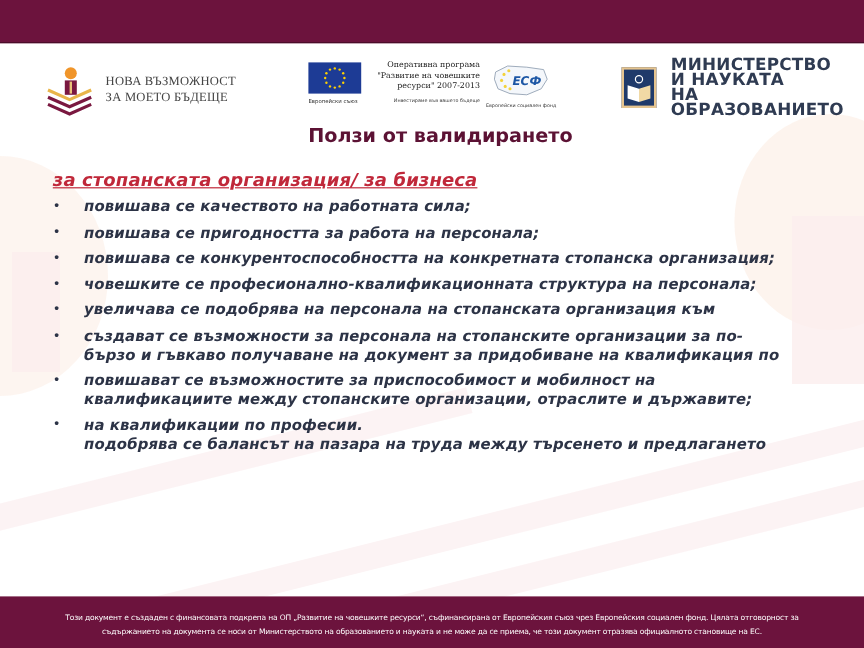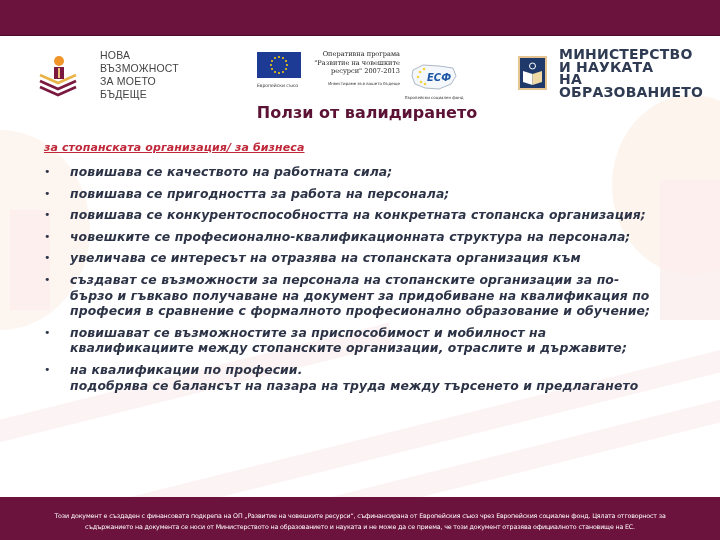--- a/index.html
+++ b/index.html
@@ -12,41 +12,41 @@
     .bg-deco { position: absolute; pointer-events: none; }
     .bg-circle-left { left: -90px; top: 130px; width: 180px; height: 200px; border-radius: 50%; background: #fdf3ec; opacity: 0.8; }
     .bg-circle-right { left: 612px; top: 95px; width: 160px; height: 180px; border-radius: 50%; background: #fdf3ec; opacity: 0.9; }
     .bg-rect-right { left: 660px; top: 180px; width: 60px; height: 140px; background: #fbeeee; opacity: 0.8; }
     .bg-rect-left { left: 10px; top: 210px; width: 40px; height: 100px; background: #fbeeee; opacity: 0.8; }
     .bg-stripe { left: -100px; width: 1000px; height: 22px; background: #fbeff0; transform: rotate(-14deg); opacity: 0.75; }
 
     
     .logo-nova { position: absolute; left: 34px; top: 52px; width: 170px; height: 46px; display: flex; align-items: center; }
     .nova-mark { width: 48px; height: 44px; position: relative; }
-    .nova-text { margin-left: 18px; font-family: Liberation Sans, sans-serif; font-size: 10.5px; line-height: 13px; color: #444; letter-spacing: 0.2px; }
+    .nova-text { margin-left: 6px; font-family: Liberation Serif, serif; font-size: 10.5px; line-height: 13px; color: #444; letter-spacing: 0.2px; }
 
     .logo-eu { position: absolute; left: 257px; top: 52px; width: 46px; height: 40px; }
     .eu-flag { width: 44px; height: 26px; background: #1d3b95; position: relative; }
     .eu-caption { font-size: 4.5px; color: #333; margin-top: 5px; white-space: nowrap; }
 
     .logo-op { position: absolute; left: 310px; top: 50px; width: 90px; text-align: right; }
     .op-text { font-family: "DejaVu Serif", serif; font-size: 6.6px; line-height: 8.6px; color: #222; }
     .op-caption { font-size: 4px; color: #333; margin-top: 5px; white-space: nowrap; }
 
-    .logo-esf { position: absolute; left: 405px; top: 62px; width: 60px; }
+    .logo-esf { position: absolute; left: 405px; top: 52px; width: 60px; }
     .esf-mark { width: 50px; height: 30px; position: relative; margin-left: 4px; }
     .esf-caption { font-size: 4px; color: #333; margin-top: 3px; white-space: nowrap; }
 
     .logo-mon { position: absolute; left: 518px; top: 53px; width: 180px; height: 40px; display: flex; align-items: center; }
     .mon-mark { width: 29px; height: 34px; background: #1f3a6a; border: 2px solid #e5c48f; position: relative; flex: none; }
     .mon-text { margin-left: 12px; font-family: "DejaVu Sans", sans-serif; font-size: 14px; line-height: 12.5px; color: #2f3b52; font-weight: bold; letter-spacing: 0.2px; }
 
     .page-title { position: absolute; left: 0; top: 103px; width: 720px; text-align: center; padding-left: 14px; font-family: "DejaVu Sans", sans-serif; font-weight: bold; font-size: 16px; color: #5c1234; }
 
-    .subtitle { position: absolute; left: 44px; top: 141px; font-family: "DejaVu Sans", sans-serif; font-style: italic; font-weight: bold; font-size: 11px; color: #c0283a; text-decoration: underline; letter-spacing: 0.1px; }
+    .subtitle { position: absolute; left: 44px; top: 141px; font-family: "DejaVu Sans", sans-serif; font-style: italic; font-weight: bold; font-size: 15px; color: #c0283a; text-decoration: underline; letter-spacing: 0.1px; }
 
     .bullets { position: absolute; left: 44px; top: 164px; width: 660px; list-style: none; }
     .bullet { position: relative; padding-left: 26px; font-family: "DejaVu Sans", sans-serif; font-style: italic; font-weight: bold; font-size: 12.4px; line-height: 15.6px; color: #2c3346; margin-bottom: 6px; letter-spacing: 0.1px; }
     .bullet .dot { position: absolute; left: 0; top: 0; font-style: normal; font-weight: normal; font-size: 11px; color: #2c3346; }
 
     .footer { position: absolute; left: 0; top: 497px; width: 720px; height: 43px; background: #6c133d; color: #ffffff; text-align: center; padding-top: 13px; }
     .footer-line { font-family: "DejaVu Sans", sans-serif; font-size: 6.3px; line-height: 11px; white-space: nowrap; letter-spacing: -0.15px; }
   </style>
 </head>
 <body>
@@ -157,27 +157,26 @@
   <li class="bullet">
     <span class="dot">•</span>
     <div>повишава се конкурентоспособността на конкретната стопанска организация;</div>
   </li>
   <li class="bullet">
     <span class="dot">•</span>
     <div>човешките се професионално-квалификационната структура на персонала;</div>
   </li>
   <li class="bullet">
     <span class="dot">•</span>
-    <div>увеличава се интересът на отразява на стопанската организация към</div>
+    <div>увеличава се подобрява на персонала на стопанската организация към</div>
   </li>
   <li class="bullet">
     <span class="dot">•</span>
     <div>създават се възможности за персонала на стопанските организации за по-</div>
     <div>бързо и гъвкаво получаване на документ за придобиване на квалификация по</div>
-    <div>професия в сравнение с формалното професионално образование и обучение;</div>
   </li>
   <li class="bullet">
     <span class="dot">•</span>
     <div>повишават се възможностите за приспособимост и мобилност на</div>
     <div>квалификациите между стопанските организации, отраслите и държавите;</div>
   </li>
   <li class="bullet">
     <span class="dot">•</span>
     <div>на квалификации по професии.</div>
     <div>подобрява се балансът на пазара на труда между търсенето и предлагането</div>

